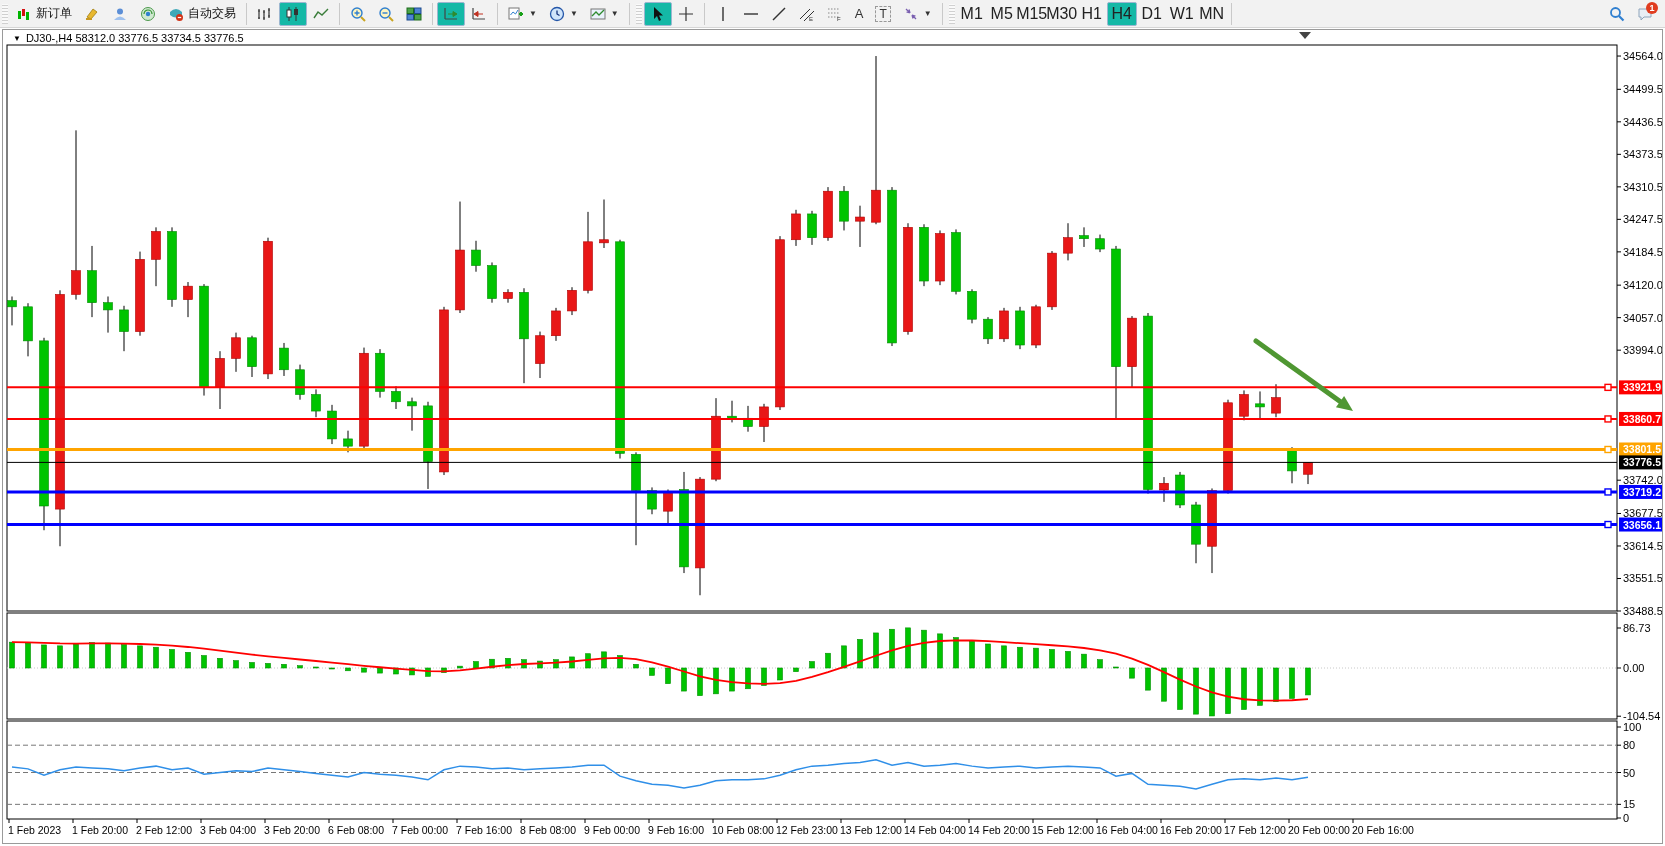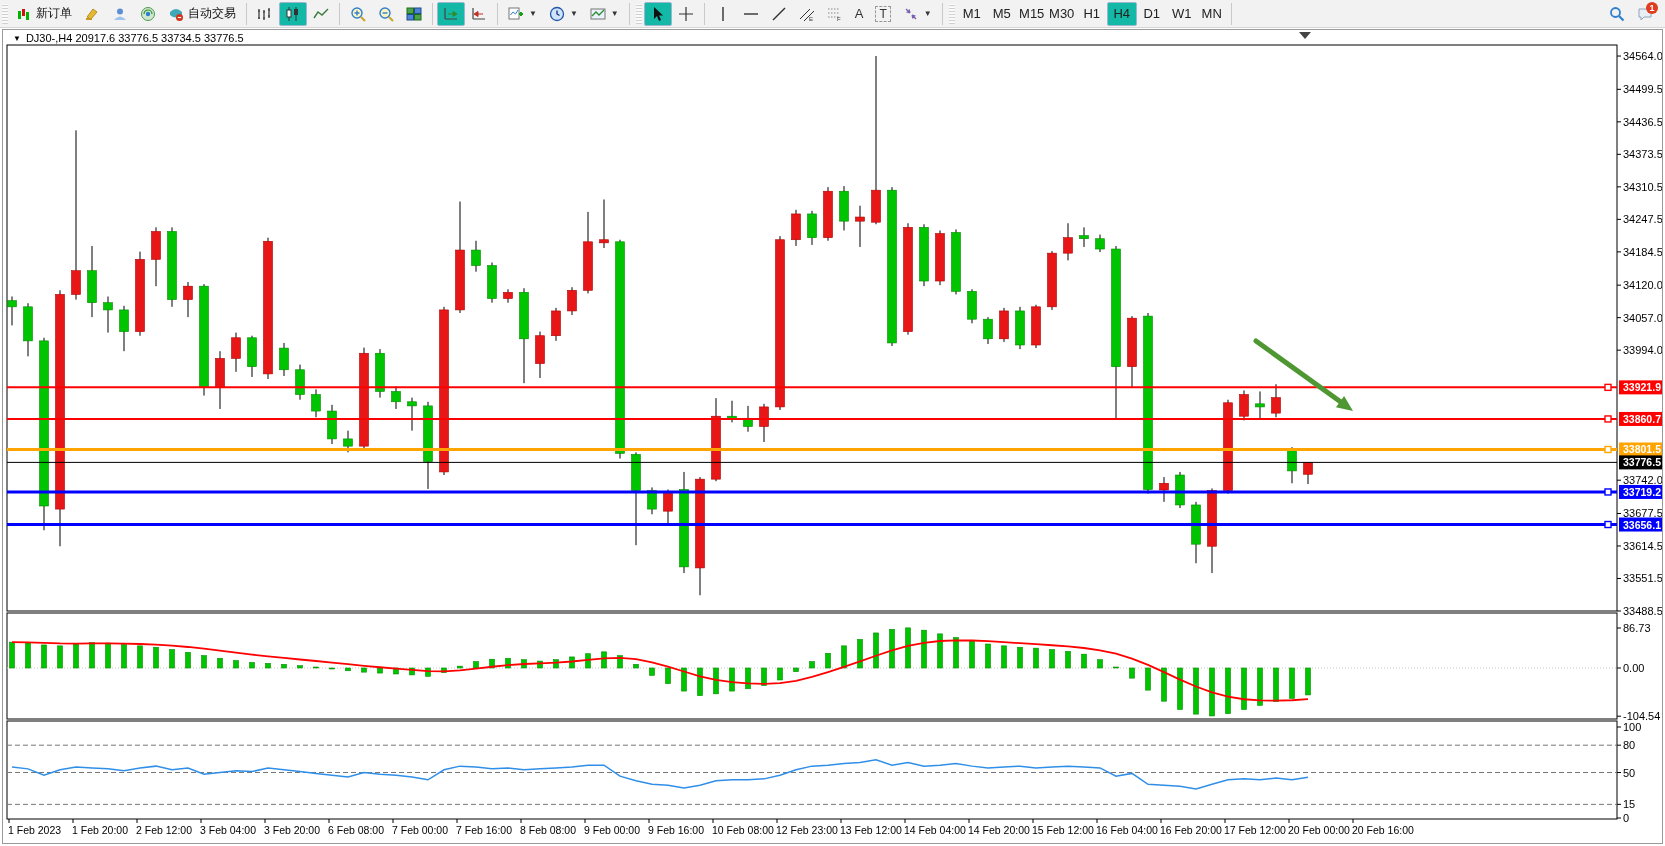--- a/index.html
+++ b/index.html
@@ -11,21 +11,21 @@
              display:flex; align-items:center; }
   .tb-handle { width:6px; height:20px; margin:0 2px;
                background:repeating-linear-gradient(#fff 0 1px,#b9b9b9 1px 2px,#fff 2px 3px);
                opacity:.6; }
   .tb-sep { width:1px; height:22px; background:#c9c9c9; margin:0 4px; }
   .tb-btn { display:flex; align-items:center; gap:4px; height:24px; padding:0 5px;
             border:1px solid transparent; border-radius:2px; font-size:12px; color:#111;
             cursor:default; white-space:nowrap; }
   .tb-btn.pressed { background:#14b8a6; border:1px solid #9cb6d0; }
   .tb-btn .dd { font-size:8px; color:#333; margin-left:1px; }
-  .tf-btn { width:30px; justify-content:center; font-size:13px; color:#222; }
+  .tf-btn { width:30px; justify-content:center; font-size:16px; color:#222; }
   .ico { display:inline-block; width:16px; height:16px; position:relative; }
   .ico svg { width:16px; height:16px; display:block; }
   .badge { position:absolute; top:-4px; right:-5px; min-width:12px; height:12px;
            background:#e03c1f; color:#fff; border-radius:7px; font-size:9px; font-weight:bold;
            display:flex; align-items:center; justify-content:center; padding:0 2px; }
   .spacer { flex:1; }
   
   .chart-window { position:absolute; left:2px; top:29px; width:1661px; height:815px;
                   border:1px solid #9a9a9a; background:#fff; }
   .symbol-title { position:absolute; left:10px; top:2px; font-size:11px; color:#000;
@@ -302,21 +302,21 @@
           <path d="M2 3 h12 v8 h-7 l-3 3 v-3 h-2 z" fill="#e9eef4" stroke="#8ea4bb"></path>
         </svg>
       <span class="badge">1</span>
     </span>
   </div>
 </div>
 
 <div class="chart-window">
   <div class="symbol-title">
     <span class="tri">▼</span>
-    <span>DJ30-,H4  20917.6 33776.5 33734.5 33776.5</span>
+    <span>DJ30-,H4  58312.0 33776.5 33734.5 33776.5</span>
   </div>
   <div class="panel-label" id="macd-label" style="top:585px;">MACD(12,26,9) -58.40 -70.03</div>
   <div class="panel-label" id="rsi-label" style="top:693px;">RSI(14) 44.8789</div>
   <svg id="chart-svg" width="1659" height="813">
       <g>
         <rect x="4" y="15" width="1610" height="566" fill="#fff" stroke="#000" stroke-width="1"></rect>
         <rect x="4" y="583" width="1610" height="106" fill="#fff" stroke="#000" stroke-width="1"></rect>
         <rect x="4" y="691" width="1610" height="98" fill="#fff" stroke="#000" stroke-width="1"></rect>
       </g>
       <polygon points="1296,2 1308,2 1302,9" fill="#444"></polygon>

